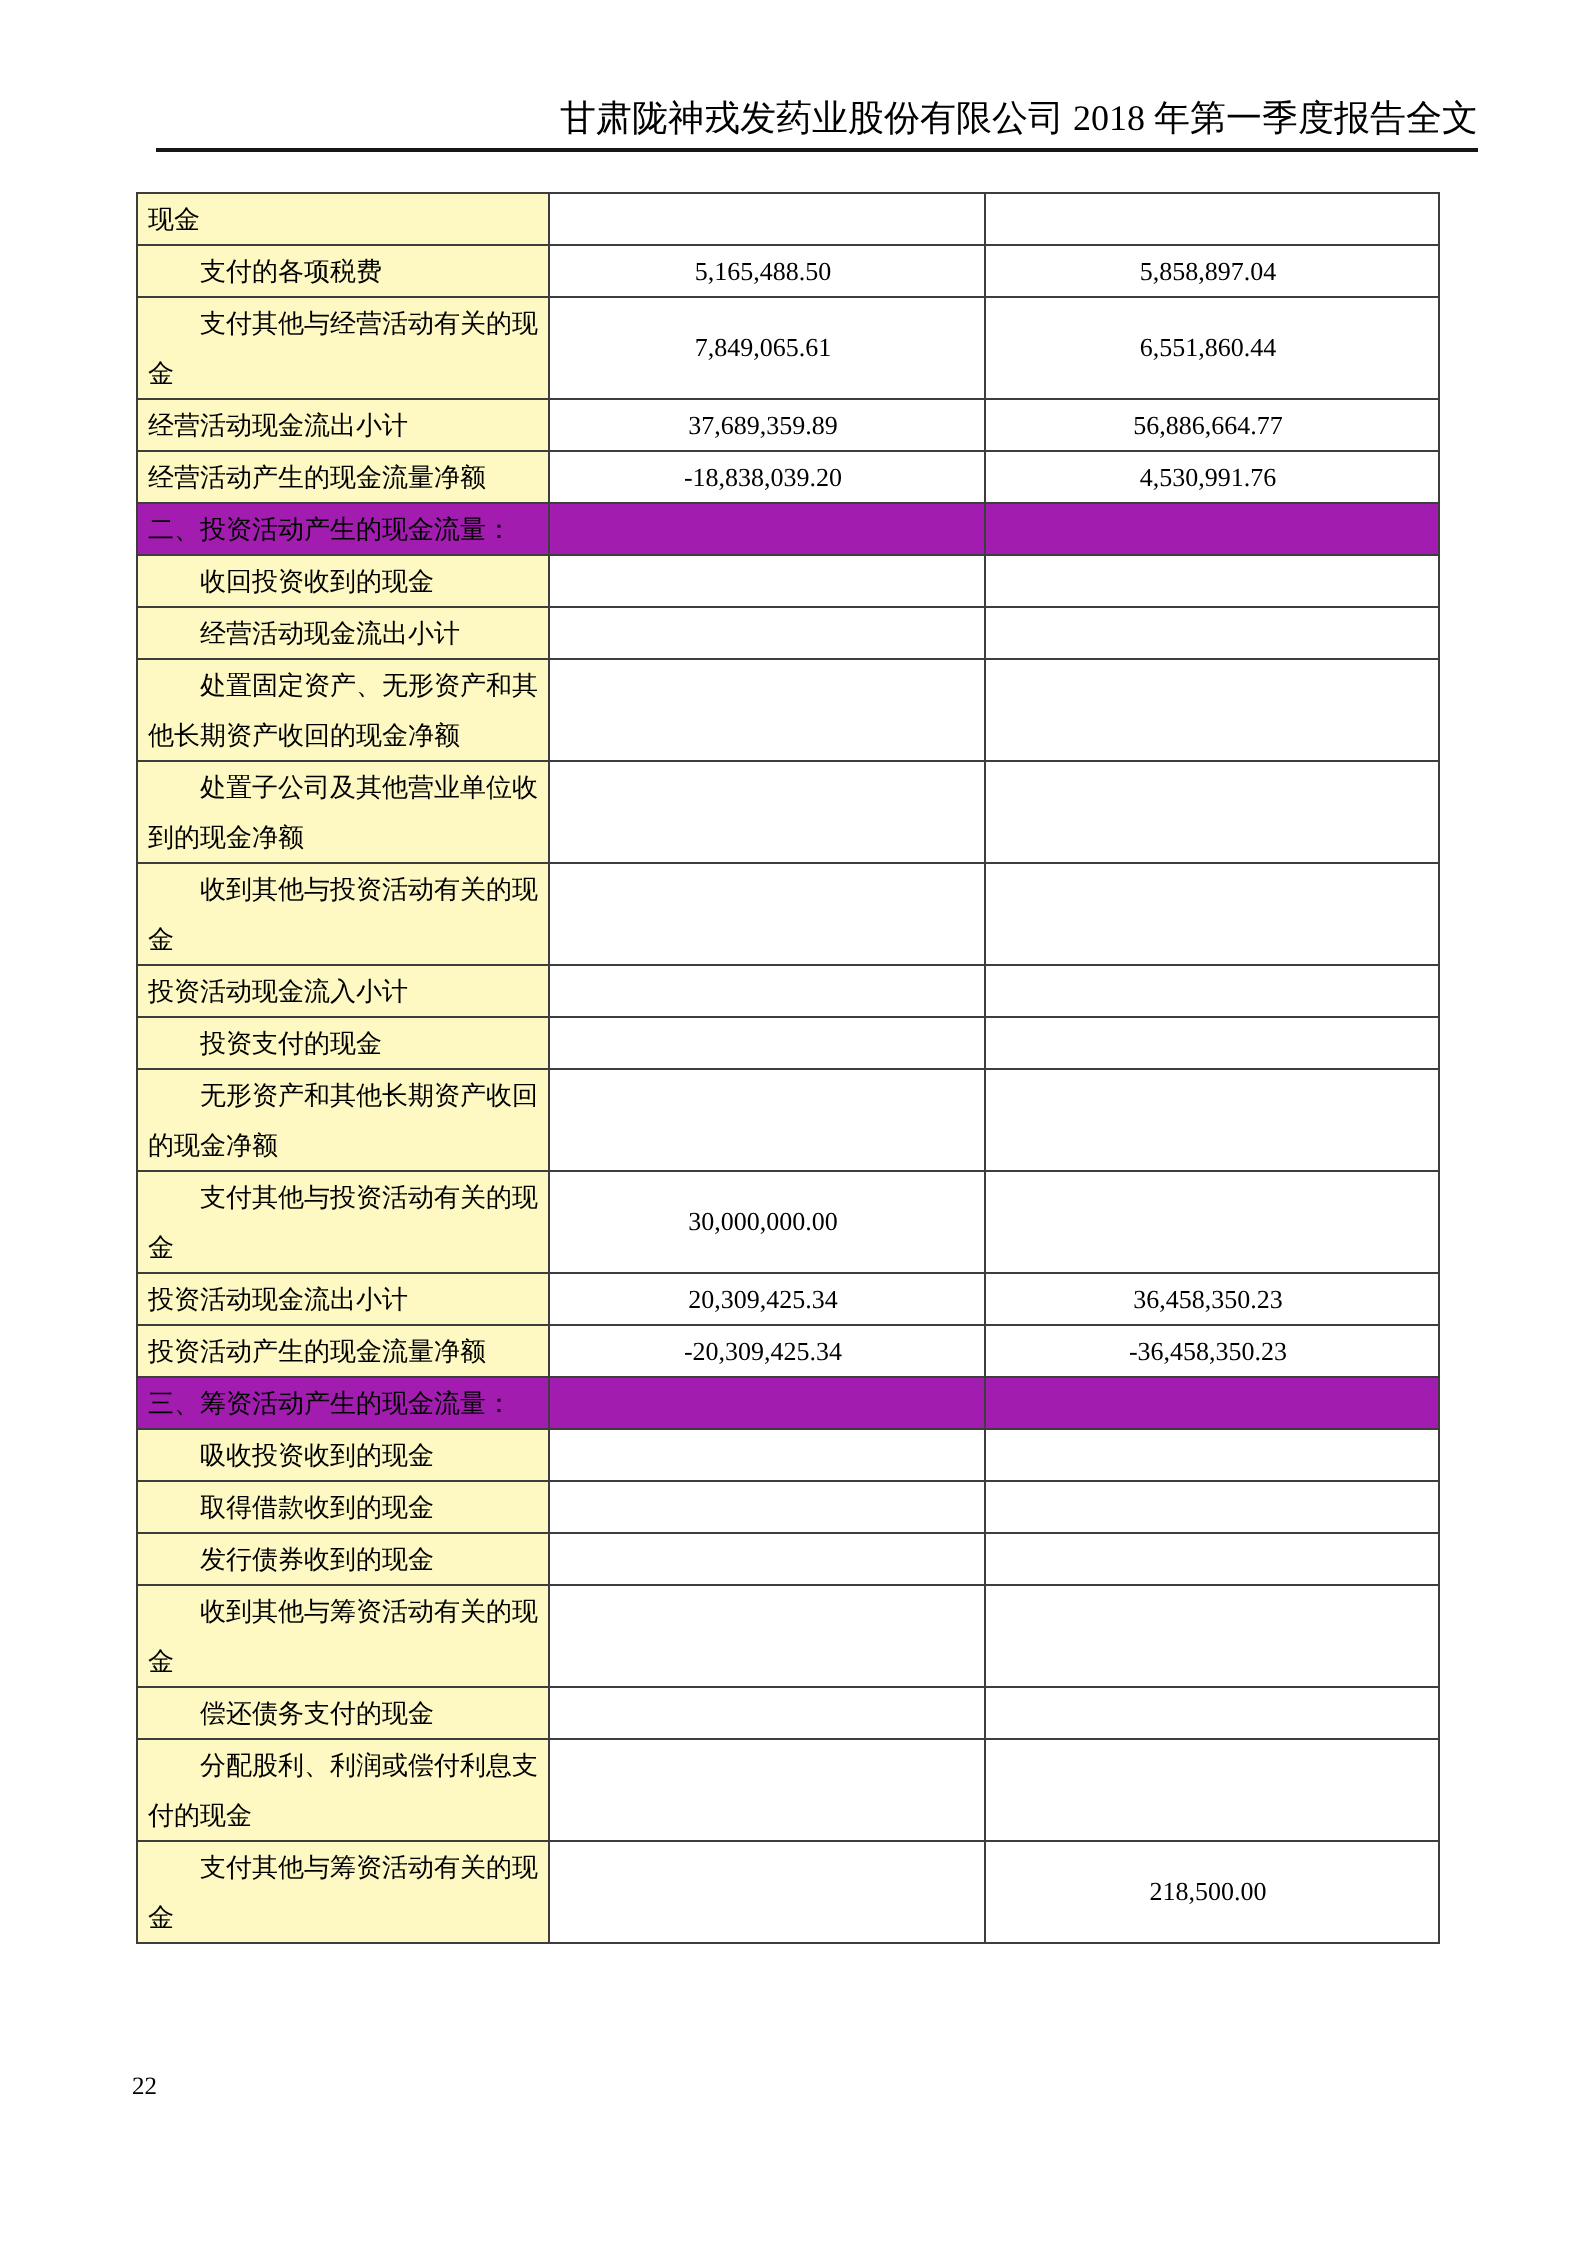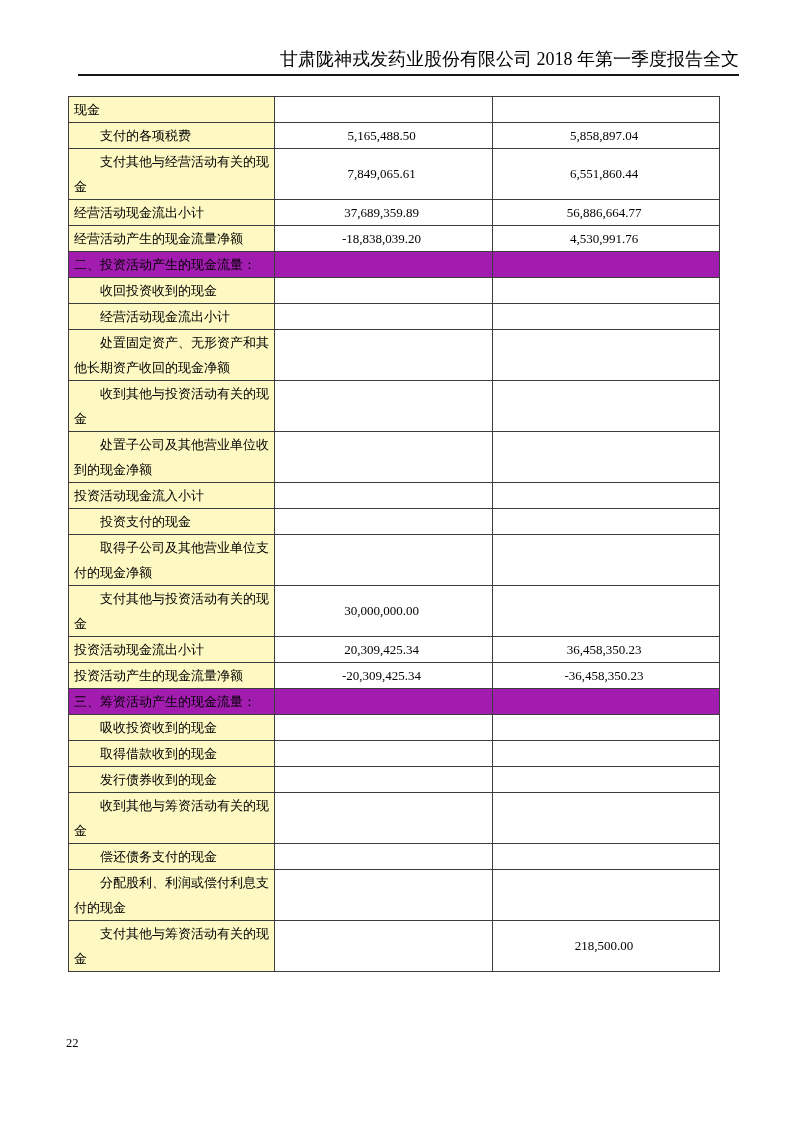--- a/index.html
+++ b/index.html
@@ -152,49 +152,49 @@
   </tr>
         <tr>
     <td class="lbl-cell">
       <p class="lbl indent">处置固定资产、无形资产和其他长期资产收回的现金净额</p>
     </td>
     <td class="val-cell"></td>
     <td class="val-cell"></td>
   </tr>
         <tr>
     <td class="lbl-cell">
+      <p class="lbl indent">处置子公司及其他营业单位收到的现金净额</p>
+    </td>
+    <td class="val-cell"></td>
+    <td class="val-cell"></td>
+  </tr>
+        <tr>
+    <td class="lbl-cell">
       <p class="lbl indent">收到其他与投资活动有关的现金</p>
     </td>
     <td class="val-cell"></td>
     <td class="val-cell"></td>
   </tr>
         <tr>
     <td class="lbl-cell">
-      <p class="lbl indent">处置子公司及其他营业单位收到的现金净额</p>
-    </td>
-    <td class="val-cell"></td>
-    <td class="val-cell"></td>
-  </tr>
-        <tr>
-    <td class="lbl-cell">
       <p class="lbl">投资活动现金流入小计</p>
     </td>
     <td class="val-cell"></td>
     <td class="val-cell"></td>
   </tr>
         <tr>
     <td class="lbl-cell">
       <p class="lbl indent">投资支付的现金</p>
     </td>
     <td class="val-cell"></td>
     <td class="val-cell"></td>
   </tr>
         <tr>
     <td class="lbl-cell">
-      <p class="lbl indent">取得子公司及其他营业单位支付的现金净额</p>
+      <p class="lbl indent">无形资产和其他长期资产收回的现金净额</p>
     </td>
     <td class="val-cell"></td>
     <td class="val-cell"></td>
   </tr>
         <tr>
     <td class="lbl-cell">
       <p class="lbl indent">支付其他与投资活动有关的现金</p>
     </td>
     <td class="val-cell">30,000,000.00</td>
     <td class="val-cell"></td>

